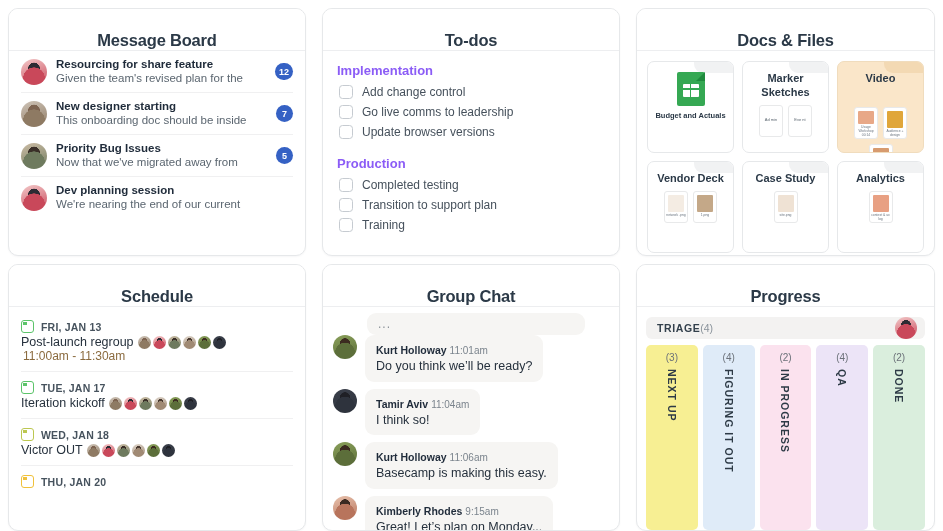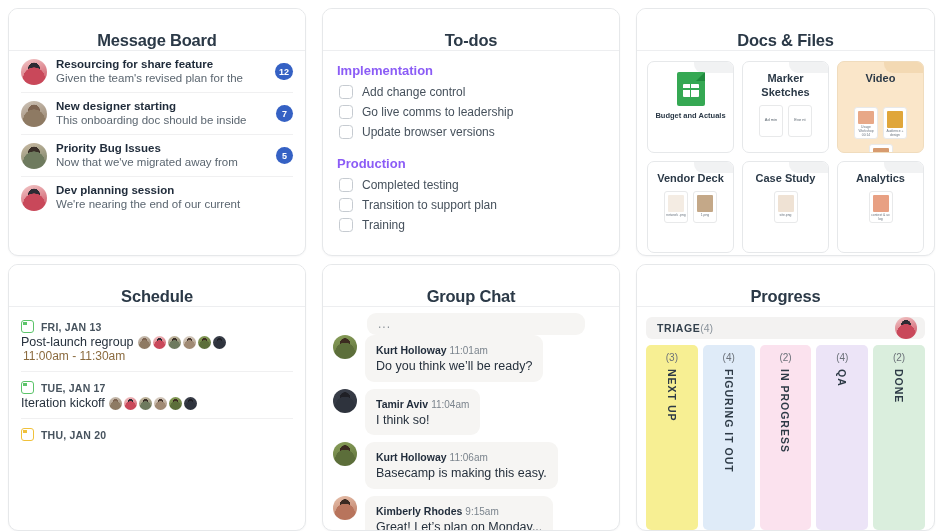--- a/index.html
+++ b/index.html
@@ -395,20 +395,37 @@
                   <div class="avatar av-13" style="background-image: radial-gradient(circle at 50% 74%, rgb(201, 72, 90) 0px, rgb(201, 72, 90) 46%, transparent 47%), radial-gradient(circle at 50% 36%, rgb(45, 43, 51) 0px, rgb(45, 43, 51) 27%, transparent 28%), linear-gradient(160deg, rgb(243, 201, 201), rgb(201, 72, 90));"></div>
                   <div class="avatar av-13" style="background-image: radial-gradient(circle at 50% 74%, rgb(110, 122, 94) 0px, rgb(110, 122, 94) 46%, transparent 47%), radial-gradient(circle at 50% 36%, rgb(58, 47, 40) 0px, rgb(58, 47, 40) 27%, transparent 28%), linear-gradient(160deg, rgb(205, 189, 166), rgb(110, 122, 94));"></div>
                   <div class="avatar av-13" style="background-image: radial-gradient(circle at 50% 74%, rgb(160, 138, 116) 0px, rgb(160, 138, 116) 46%, transparent 47%), radial-gradient(circle at 50% 36%, rgb(74, 58, 48) 0px, rgb(74, 58, 48) 27%, transparent 28%), linear-gradient(160deg, rgb(222, 213, 203), rgb(160, 138, 116));"></div>
                   <div class="avatar av-13" style="background-image: radial-gradient(circle at 50% 74%, rgb(92, 110, 58) 0px, rgb(92, 110, 58) 46%, transparent 47%), radial-gradient(circle at 50% 36%, rgb(60, 43, 32) 0px, rgb(60, 43, 32) 27%, transparent 28%), linear-gradient(160deg, rgb(138, 160, 90), rgb(92, 110, 58));"></div>
                   <div class="avatar av-13" style="background-image: radial-gradient(circle at 50% 74%, rgb(46, 51, 61) 0px, rgb(46, 51, 61) 46%, transparent 47%), radial-gradient(circle at 50% 36%, rgb(31, 32, 38) 0px, rgb(31, 32, 38) 27%, transparent 28%), linear-gradient(160deg, rgb(58, 63, 74), rgb(46, 51, 61));"></div>
                 </div>
               </div>
             </div>
             <div class="sched-row">
               <div class="sched-date">
+                <div class="cal-ico olive"></div>
+                <div class="sched-dayname">WED, JAN 18</div>
+              </div>
+              <div class="sched-title">
+                <span>Victor OUT</span>
+                <div class="av-row">
+                  <div class="avatar av-13" style="background-image: radial-gradient(circle at 50% 74%, rgb(142, 122, 99) 0px, rgb(142, 122, 99) 46%, transparent 47%), radial-gradient(circle at 50% 36%, rgb(125, 99, 80) 0px, rgb(125, 99, 80) 27%, transparent 28%), linear-gradient(160deg, rgb(207, 196, 184), rgb(142, 122, 99));"></div>
+                  <div class="avatar av-13" style="background-image: radial-gradient(circle at 50% 74%, rgb(201, 72, 90) 0px, rgb(201, 72, 90) 46%, transparent 47%), radial-gradient(circle at 50% 36%, rgb(45, 43, 51) 0px, rgb(45, 43, 51) 27%, transparent 28%), linear-gradient(160deg, rgb(243, 201, 201), rgb(201, 72, 90));"></div>
+                  <div class="avatar av-13" style="background-image: radial-gradient(circle at 50% 74%, rgb(110, 122, 94) 0px, rgb(110, 122, 94) 46%, transparent 47%), radial-gradient(circle at 50% 36%, rgb(58, 47, 40) 0px, rgb(58, 47, 40) 27%, transparent 28%), linear-gradient(160deg, rgb(205, 189, 166), rgb(110, 122, 94));"></div>
+                  <div class="avatar av-13" style="background-image: radial-gradient(circle at 50% 74%, rgb(160, 138, 116) 0px, rgb(160, 138, 116) 46%, transparent 47%), radial-gradient(circle at 50% 36%, rgb(74, 58, 48) 0px, rgb(74, 58, 48) 27%, transparent 28%), linear-gradient(160deg, rgb(222, 213, 203), rgb(160, 138, 116));"></div>
+                  <div class="avatar av-13" style="background-image: radial-gradient(circle at 50% 74%, rgb(92, 110, 58) 0px, rgb(92, 110, 58) 46%, transparent 47%), radial-gradient(circle at 50% 36%, rgb(60, 43, 32) 0px, rgb(60, 43, 32) 27%, transparent 28%), linear-gradient(160deg, rgb(138, 160, 90), rgb(92, 110, 58));"></div>
+                  <div class="avatar av-13" style="background-image: radial-gradient(circle at 50% 74%, rgb(46, 51, 61) 0px, rgb(46, 51, 61) 46%, transparent 47%), radial-gradient(circle at 50% 36%, rgb(31, 32, 38) 0px, rgb(31, 32, 38) 27%, transparent 28%), linear-gradient(160deg, rgb(58, 63, 74), rgb(46, 51, 61));"></div>
+                </div>
+              </div>
+            </div>
+            <div class="sched-row">
+              <div class="sched-date">
                 <div class="cal-ico gold"></div>
                 <div class="sched-dayname">THU, JAN 20</div>
               </div>
             </div>
           </div>
       </div>
     </div>
   </div>
 
   <div class="cell">

